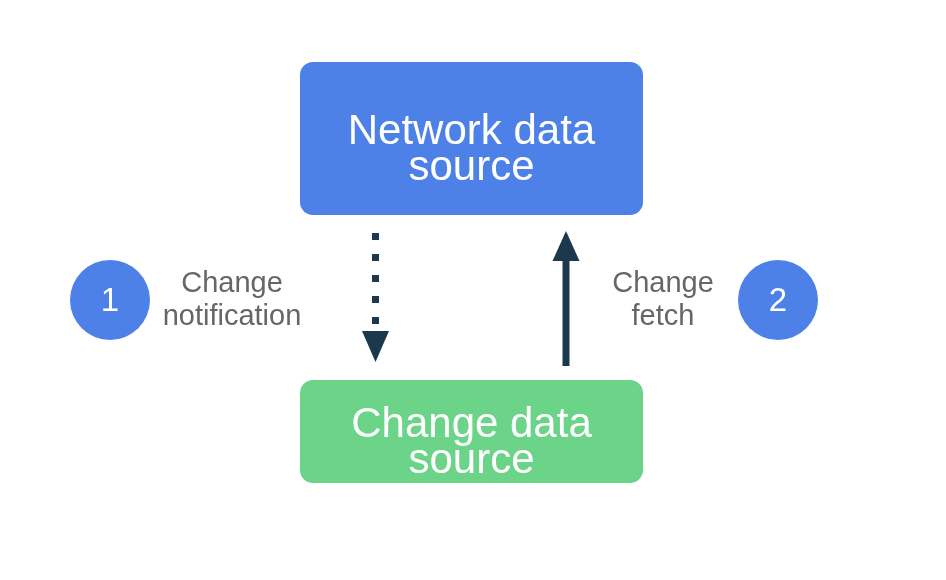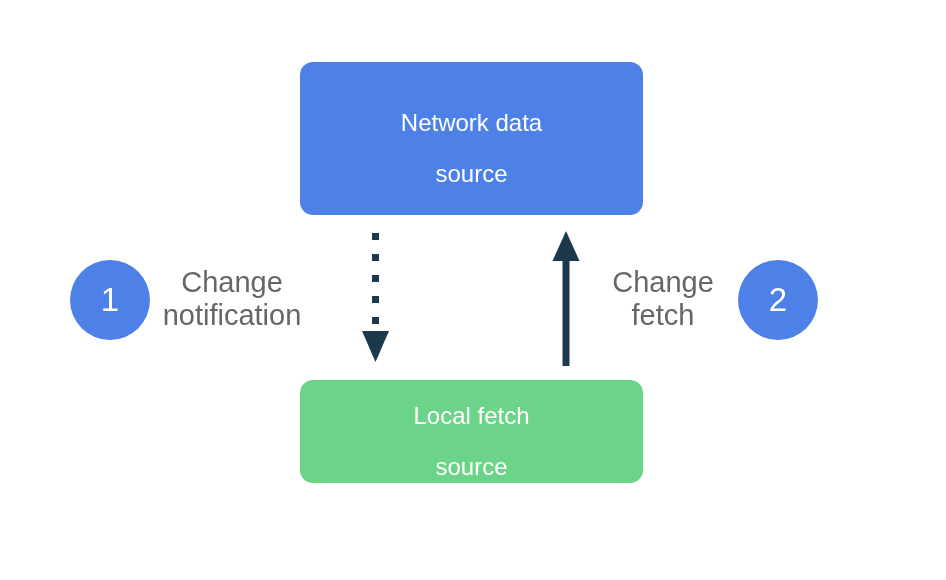--- a/index.html
+++ b/index.html
@@ -30,22 +30,22 @@
     height: 153px;
     background: var(--box-blue, #4D81E7);
   }
   .box-local {
     top: 380px;
     height: 103px;
     background: var(--box-green, #6BD488);
   }
   .box-label {
     color: var(--text-white, #FFFFFF);
-    font-size: 24px;
-    line-height: 51px;
+    font-size: 42px;
+    line-height: 36px;
     white-space: pre-line;
     font-weight: 400;
     margin-top: 18px;
   }
   .arrows {
     position: absolute;
     left: 0;
     top: 0;
     width: 946px;
     height: 580px;
@@ -93,21 +93,21 @@
 <body>
 
 <div class="canvas">
 
   <div class="box box-network">
     <span class="box-label">Network data
 source</span>
   </div>
 
   <div class="box box-local">
-    <span class="box-label">Local fetch
+    <span class="box-label">Change data
 source</span>
   </div>
 
   <svg class="arrows" viewBox="0 0 946 580" xmlns="http://www.w3.org/2000/svg" aria-hidden="true">
     <g>
       <line class="arrow-stroke dotted" x1="375.5" y1="233" x2="375.5" y2="327"></line>
       <polygon class="arrow-fill" points="362,331 389,331 375.5,362"></polygon>
     </g>
     <g>
       <line class="arrow-stroke" x1="566" y1="259" x2="566" y2="366"></line>

